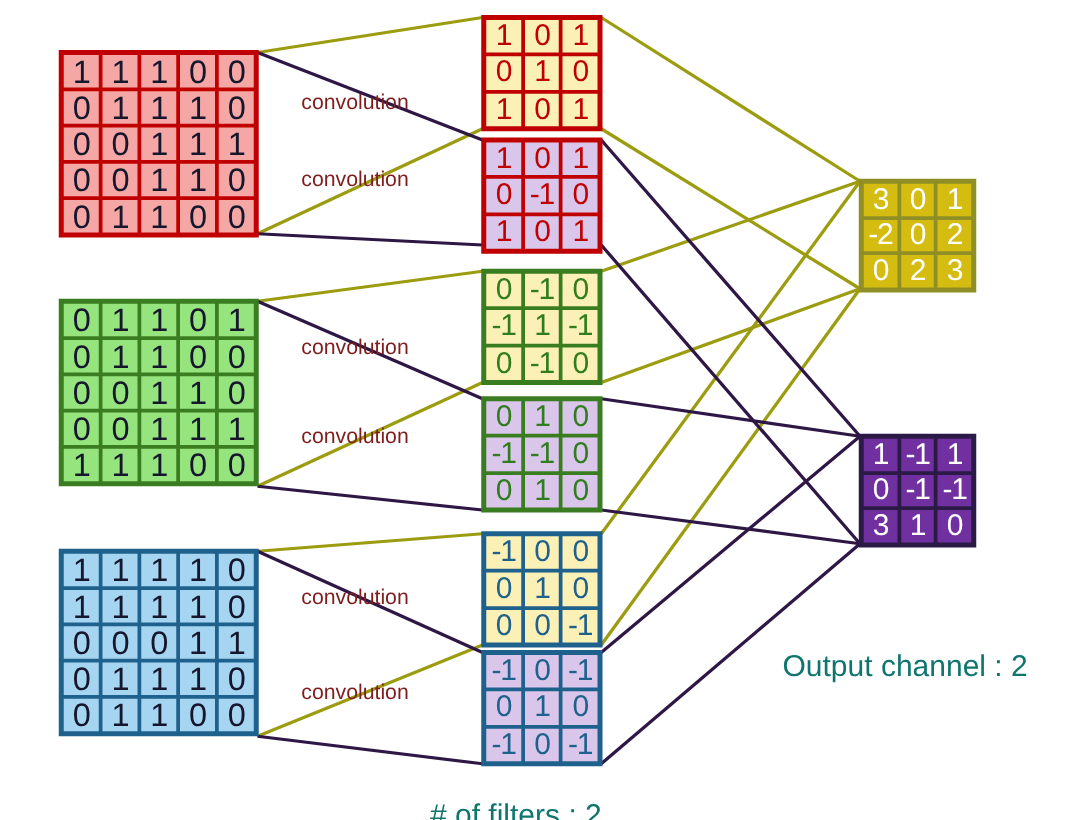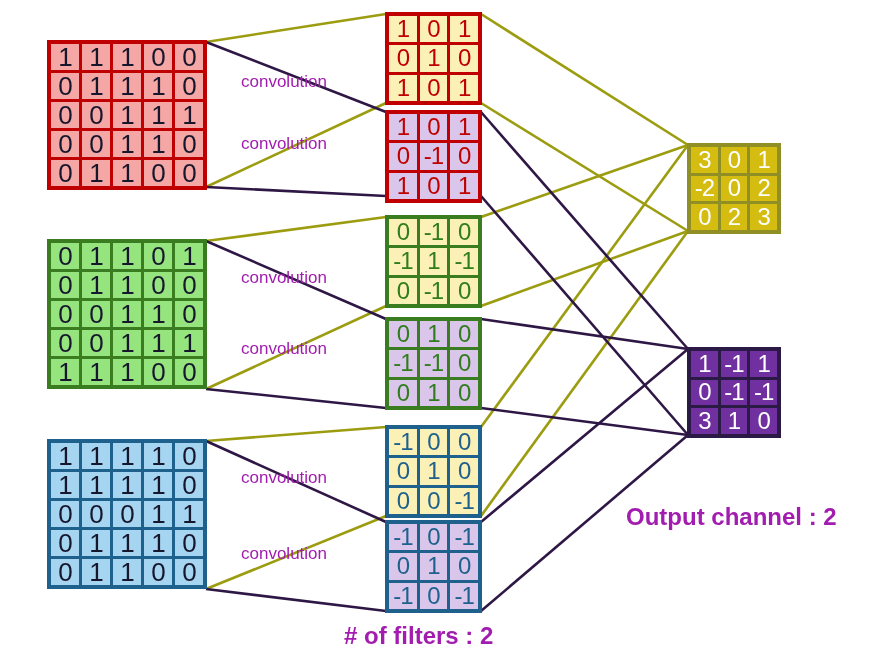--- a/index.html
+++ b/index.html
@@ -33,24 +33,24 @@
   .f-blue{background:#1f618d;}   .f-blue .cell{color:#1f618d;}
   .f-yellow .cell{background:#fbf0b5;}
   .f-purple .cell{background:#d9c6ea;}
   
   .m-output{width:94px;height:91px;grid-template-columns:repeat(3,1fr);grid-template-rows:repeat(3,1fr);}
   .m-output .cell{font-size:24px;font-weight:400;color:#ffffff;}
   .out-yellow{background:#8f8f25;} .out-yellow .cell{background:#d4bc10;}
   .out-purple{background:#2b1a45;} .out-purple .cell{background:#7030a0;}
 
   .conv-label{
-    position:absolute;z-index:3;color:#a21caf;font-size:17px;font-weight:400;
+    position:absolute;z-index:3;color:#7f1d1d;font-size:17px;font-weight:400;
   }
   .big-label{
-    position:absolute;z-index:3;color:#a21caf;font-size:24px;font-weight:700;
+    position:absolute;z-index:3;color:#0f766e;font-size:24px;font-weight:400;margin-top:17px;
   }
 </style>
 </head>
 <body>
 
 <div class="canvas">
 
   <svg class="lines" width="872" height="656" viewBox="0 0 872 656">
 
     <line class="line-olive" x1="206" y1="42" x2="386" y2="14"></line>

